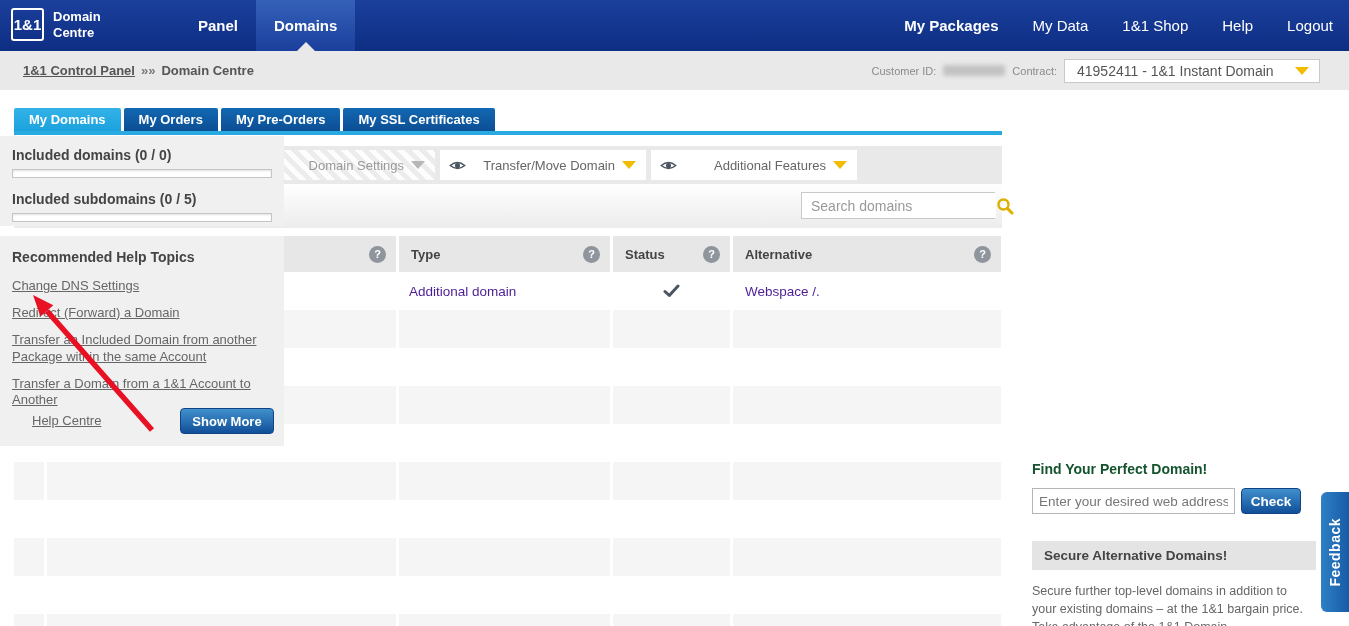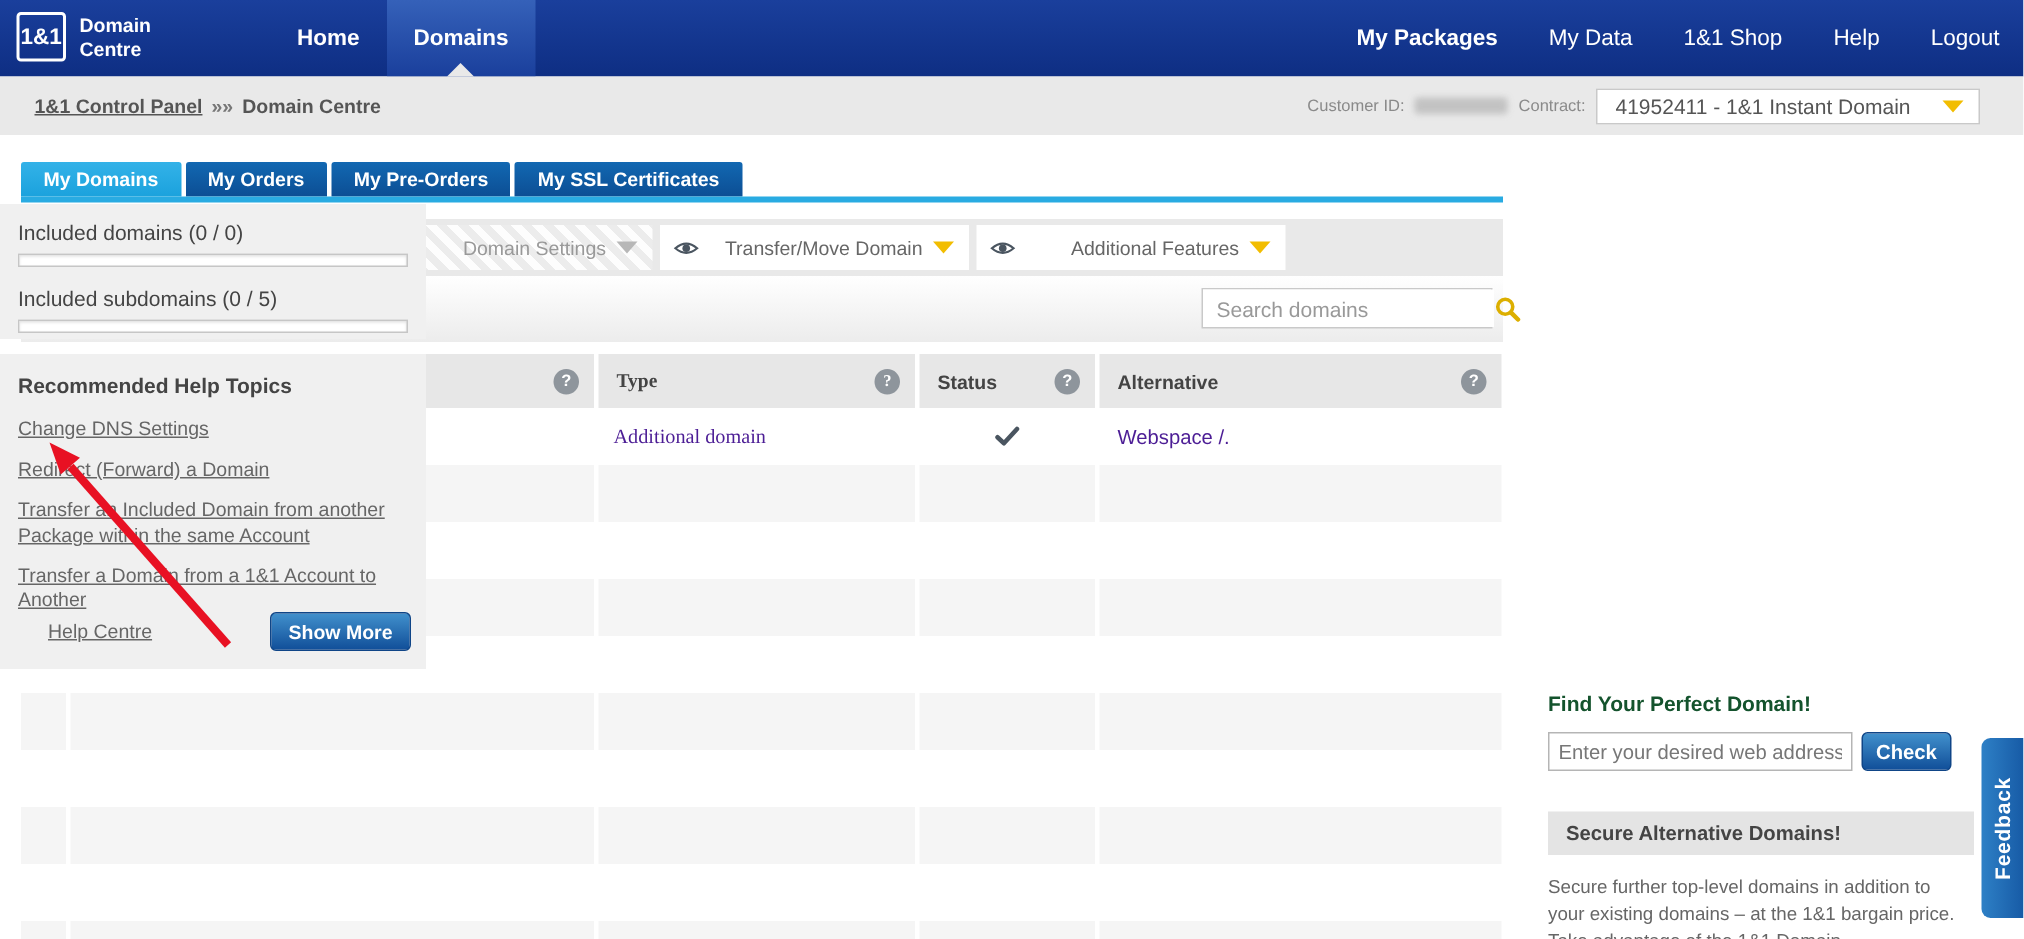--- a/index.html
+++ b/index.html
@@ -78,40 +78,40 @@
 
   
   .table { position:absolute; left:14px; top:236px; width:988px; }
   .trow { display:flex; gap:3px; height:38px; margin-bottom:0; }
   .trow.header { height:36px; }
   .cell { display:flex; align-items:center; }
   .header .cell { background:#e7e7e7; font-size:13px; font-weight:bold; color:#444; padding-left:12px; }
   .gray .cell { background:#f5f5f5; }
   .col-check { width:30px; justify-content:center; padding-left:0 !important; }
   .col-domain { width:349px; }
-  .col-type { width:211px;font-family:Liberation Serif, serif; }
+  .col-type { width:211px; }
   .col-status { width:117px; justify-content:center; padding-left:0 !important; }
   .col-dest { width:268px; }
   .qmark { margin-left:auto; margin-right:10px; width:17px; height:17px; border-radius:50%;
            background:#8e959c; color:#fff; font-size:11px; font-weight:bold;
            display:flex; align-items:center; justify-content:center; cursor:pointer; flex:0 0 auto; }
   .row-check { appearance:none; -webkit-appearance:none; width:16px; height:16px;
                border:3px solid #1c3d8f; background:#fff; cursor:pointer; }
   .domain-text { display:flex; align-items:center; padding-left:35px; font-size:14px; color:#666; }
   .blur-domain { width:60px; height:13px; margin-right:1px; }
   .cell-text { font-size:13.5px; color:#4c1d95; }
   .col-type .cell-text { padding-left:10px; }
   .col-dest .cell-text { padding-left:12px; }
 
   
   .arrow-overlay { position:absolute; left:0; top:0; width:1349px; height:626px;
                    pointer-events:none; z-index:50; }
   .panel { position:absolute; left:0; width:284px; background:#f0f0f0; }
   .panel-usage { top:136px; height:90px; padding:11px 12px; }
-  .usage-label { font-size:14px; font-weight:normal; color:#444; }
+  .usage-label { font-size:14px; font-weight:bold; color:#444; }
   .usage-bar { margin:6px 0 13px 0; height:9px; background:#fff; border:1px solid #c6c6c6;
                box-shadow:inset 0 1px 2px rgba(0,0,0,.12); }
   .panel-help { top:236px; height:210px; padding:13px 12px; }
   .help-title { font-size:14px; font-weight:bold; color:#444; margin-bottom:13px; }
   .help-link { display:block; font-size:13px; color:#666; text-decoration:underline;
                line-height:1.3; margin-bottom:10px; cursor:pointer; }
   .help-footer { position:absolute; left:12px; right:10px; bottom:12px;
                  display:flex; align-items:center; justify-content:space-between;margin-left:20px; }
   .showmore-btn { width:94px; height:26px; font-size:13px; }
   .find-section { position:absolute; left:1032px; top:461px; width:284px; }
@@ -134,21 +134,21 @@
   .feedback-tab span { writing-mode:vertical-rl; transform:rotate(180deg); color:#fff;
                        font-weight:bold; font-size:14px; letter-spacing:.5px; }
 </style>
 </head>
 <body>
 
 <div class="navbar">
   <div class="logo-box">1&amp;1</div>
   <div class="brand-name">Domain Centre</div>
   <div class="nav-left">
-    <div class="nav-item">Home</div>
+    <div class="nav-item">Panel</div>
     <div class="nav-item active">
       <span>Domains</span>
       <span class="nav-notch"></span>
     </div>
   </div>
   <div class="nav-right">
     <div class="nav-item strong">My Packages</div>
     <div class="nav-item">My Data</div>
     <div class="nav-item">1&amp;1 Shop</div>
     <div class="nav-item">Help</div>

